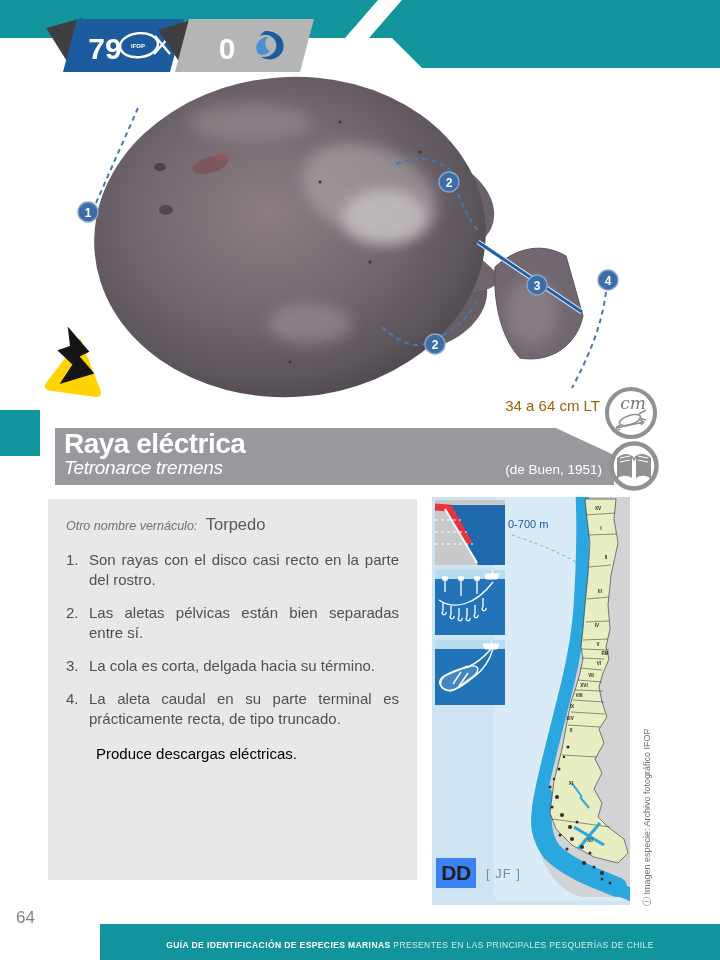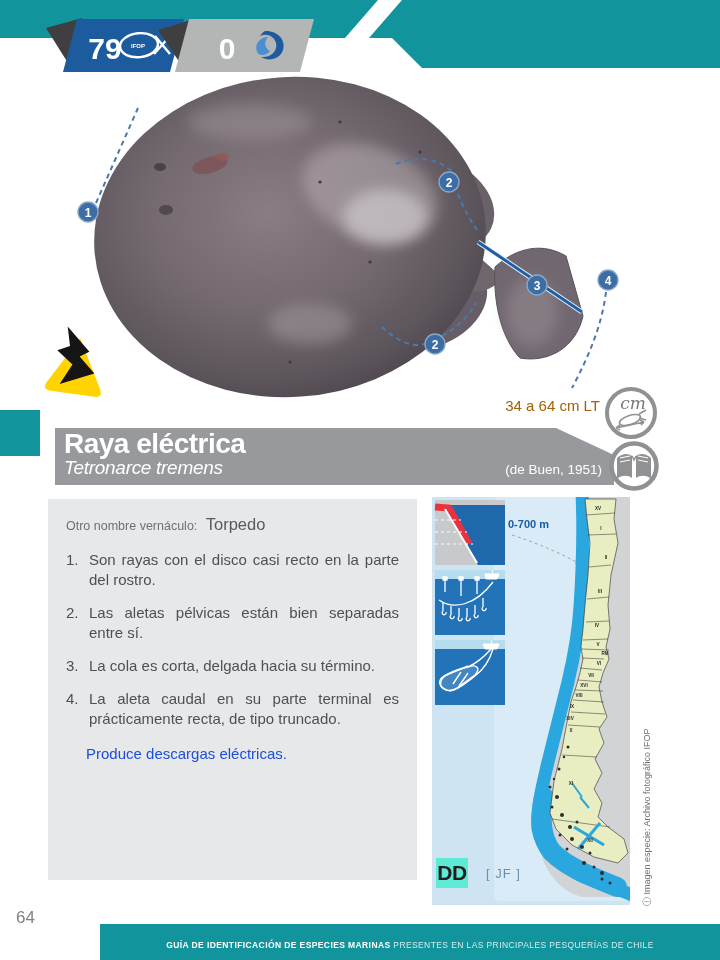--- a/index.html
+++ b/index.html
@@ -14,32 +14,32 @@
   
   .teal-square { left:0; top:410px; width:40px; height:46px; background:#12949c; }
   .common-name { left:64px; top:428px; font-size:28px; font-weight:bold; color:#fff; letter-spacing:-0.5px; }
   .sci-name { left:64px; top:457px; font-size:19px; font-style:italic; color:#fff; letter-spacing:-0.3px; }
   .authority { left:430px; top:462px; width:172px; text-align:right; font-size:13.5px; color:#fff; }
   .size-label { left:462px; top:397px; width:138px; text-align:right; font-size:15px; color:#a16207; }
 
   
   .content-box { left:48px; top:499px; width:369px; height:381px; background:#e7e8e9; padding:14px 18px 0 18px; }
   .vernacular { margin-top:2px; color:#6f7072; }
-  .vernacular .lbl { font-size:12.5px; }
+  .vernacular .lbl { font-style:italic; font-size:12.5px; }
   .vernacular .val { font-size:16.5px; color:#58595b; margin-left:4px;text-align:right; }
   .features { list-style:none; margin-top:16px; }
   .features li { display:flex; margin-bottom:13px; font-size:15px; line-height:1.33; color:#4f5052; }
   .features .num { width:23px; flex:0 0 23px; }
   .features .txt { flex:1; text-align:justify; }
-  .note { margin-left:20px; margin-top:16px; font-size:15px; color:#1d4ed8; }
+  .note { margin-left:30px; margin-top:16px; font-size:15px; color:#000000; }
 
   
   .right-panel { left:432px; top:497px; width:198px; height:408px; background:#cfe4f2; }
-  .depth-label { left:508px; top:518px; font-size:11px; font-weight:bold; color:#1a5ca3; }
-  .dd-badge { left:436px; top:858px; width:32px; height:30px; background:#5eead4; text-align:center;
+  .depth-label { left:508px; top:518px; font-size:11px; font-weight:normal; color:#1a5ca3; }
+  .dd-badge { left:436px; top:858px; width:40px; height:30px; background:#3b82f6; text-align:center;
               font-size:21px; font-weight:bold; color:#231f20; line-height:30px; letter-spacing:-0.5px; }
   .jf-tag { left:486px; top:866px; font-size:13px; color:#6b8fae; letter-spacing:1px; }
   .credit { left:641px; top:906px; width:372px; font-size:9px; color:#6d6e70;
             transform-origin:0 0; transform:rotate(-90deg); }
 
   
   .page-num { left:16px; top:908px; font-size:17px; color:#808285; }
   .footer-bar { left:100px; top:924px; width:620px; height:42px; background:#12949c;
                 display:flex; align-items:center; justify-content:center; }
   .footer-bar .t { font-size:8.5px; letter-spacing:0.4px; color:#d5ecec; }

